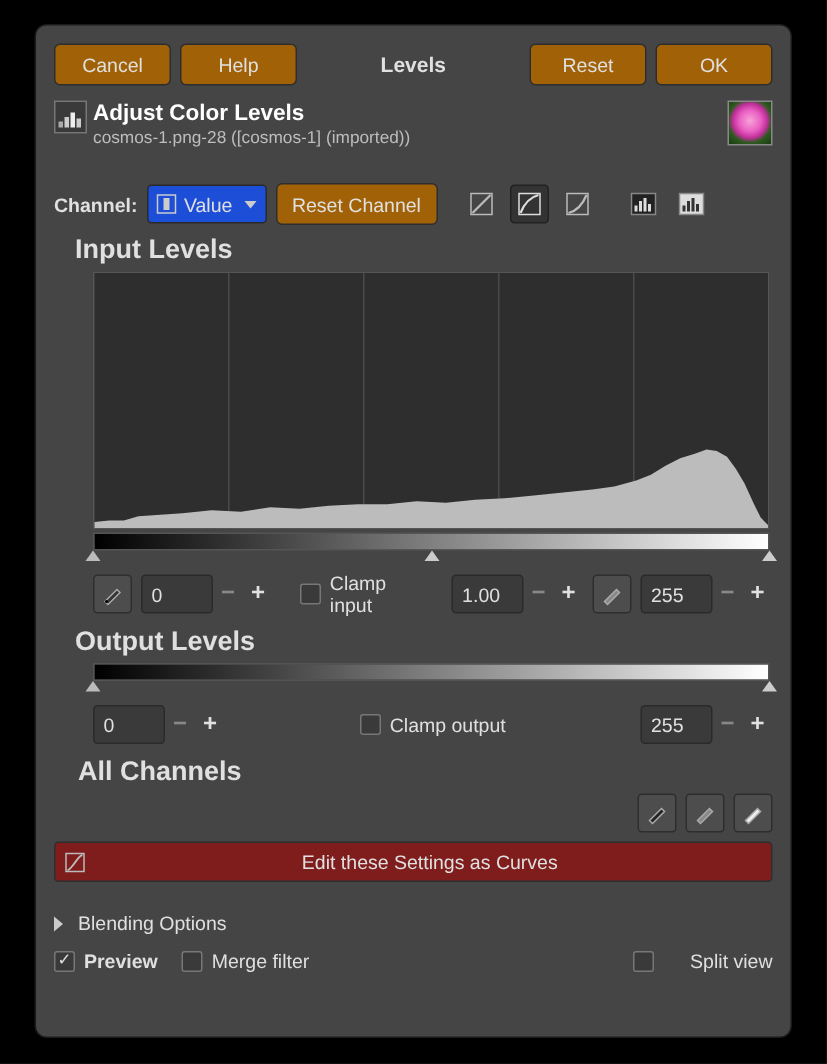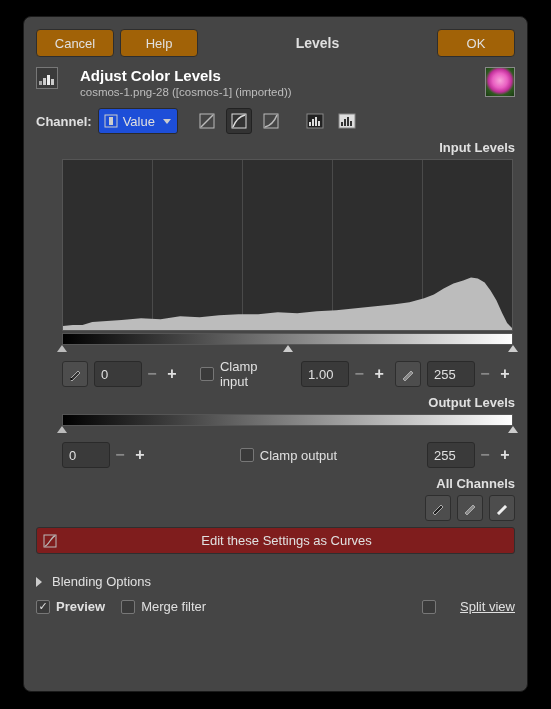--- a/index.html
+++ b/index.html
@@ -44,23 +44,23 @@
   .title-text {
     flex: 1;
     text-align: center;
     font-weight: bold;
     font-size: 14px;
     display:flex; align-items:center; justify-content:center;
   }
   .header-row {
     display: flex;
     align-items: flex-start;
-    gap: 22px;
+    gap: 4px;
     margin-top: 6px;
-    margin-bottom: 10px;
+    margin-bottom: 24px;
   }
   .header-icon {
     width: 22px; height: 22px;
     border: 1px solid #777;
     background: #3a3a3a;
     display:flex; align-items:flex-end; justify-content:center;
     padding-bottom:3px;
   }
   .header-icon svg { display:block; }
   .header-text { flex: 1; }
@@ -115,22 +115,22 @@
   .step-btn {
     width: 20px; height: 26px;
     background: transparent;
     display:flex; align-items:center; justify-content:center;
     color: #888;
     font-size: 16px;
     font-weight: bold;
     cursor: pointer;
   }
   .step-btn.plus { color: #e0e0e0; }
-  .section-label { font-size: 13px; font-weight: bold; margin: 6px 0 4px 14px; text-align: right; }
-  .section-label.plain { font-weight: normal; margin-left:1px; }
+  .section-label { font-size: 18px; font-weight: bold; margin: 6px 0 4px 14px; }
+  .section-label.plain { font-weight: normal; margin-left:16px; }
   .histogram-wrap { margin-left: 26px; margin-right: 2px; }
   .histogram {
     height: 172px;
     background: #2e2e2e;
     position: relative;
     border: 1px solid #555;
   }
   .histogram .grid {
     position:absolute; inset:0;
     display:flex;
@@ -191,20 +191,21 @@
 </style>
 </head>
 <body>
 
 <div class="window">
 
   <div class="titlebar-buttons">
     <div class="btn btn-wide">Cancel</div>
     <div class="btn btn-wide">Help</div>
     <div class="title-text">Levels</div>
+    <div class="btn btn-wide">Reset</div>
     <div class="btn btn-wide">OK</div>
   </div>
 
   <div class="header-row">
     <div class="header-icon">
       <svg width="16" height="10" viewBox="0 0 16 10">
           <rect x="0" y="6" width="3" height="4" fill="#aaa"></rect>
           <rect x="4" y="3" width="3" height="7" fill="#ccc"></rect>
           <rect x="8" y="0" width="3" height="10" fill="#eee"></rect>
           <rect x="12" y="4" width="3" height="6" fill="#ccc"></rect>
@@ -221,20 +222,21 @@
   <div class="row" style="margin-top:4px;">
     <span class="label" style="font-weight:bold">Channel:</span>
     <div class="select" style="width:80px">
       <svg width="12" height="12" viewBox="0 0 12 12">
           <rect x="0" y="0" width="12" height="12" fill="none" stroke="#ccc"></rect>
           <rect x="4" y="2" width="4" height="8" fill="#ccc"></rect>
         </svg>
       <span>Value</span>
       <span class="chev-down"></span>
     </div>
+    <div class="btn" style="padding:0 10px">Reset Channel</div>
     <div style="width:4px"></div>
     <div class="iconbtn flat">
       <svg width="16" height="16" viewBox="0 0 16 16">
           <rect x="1" y="1" width="14" height="14" fill="none" stroke="#bbb"></rect>
           <line x1="2" y1="14" x2="14" y2="2" stroke="#bbb" stroke-width="1.5"></line>
         </svg>
     </div>
     <div class="iconbtn flat active">
       <svg width="16" height="16" viewBox="0 0 16 16">
           <rect x="1" y="1" width="14" height="14" fill="none" stroke="#ddd"></rect>
@@ -384,19 +386,19 @@
   <div class="bottom-checks">
     <div style="display:flex; align-items:center; gap:6px;">
       <span class="checkbox checked"></span>
       <span class="label" style="font-weight:bold">Preview</span>
     </div>
     <div style="display:flex; align-items:center; gap:6px;">
       <span class="checkbox"></span>
       <span class="label">Merge filter</span>
     </div>
     <div style="flex:1"></div>
-    <div style="display:flex; align-items:center; gap:24px;text-decoration:underline;">
+    <div style="display:flex; align-items:center; gap:24px;">
       <span class="checkbox"></span>
       <span class="label">Split view</span>
     </div>
   </div>
 
 </div>
 
 </body></html>

